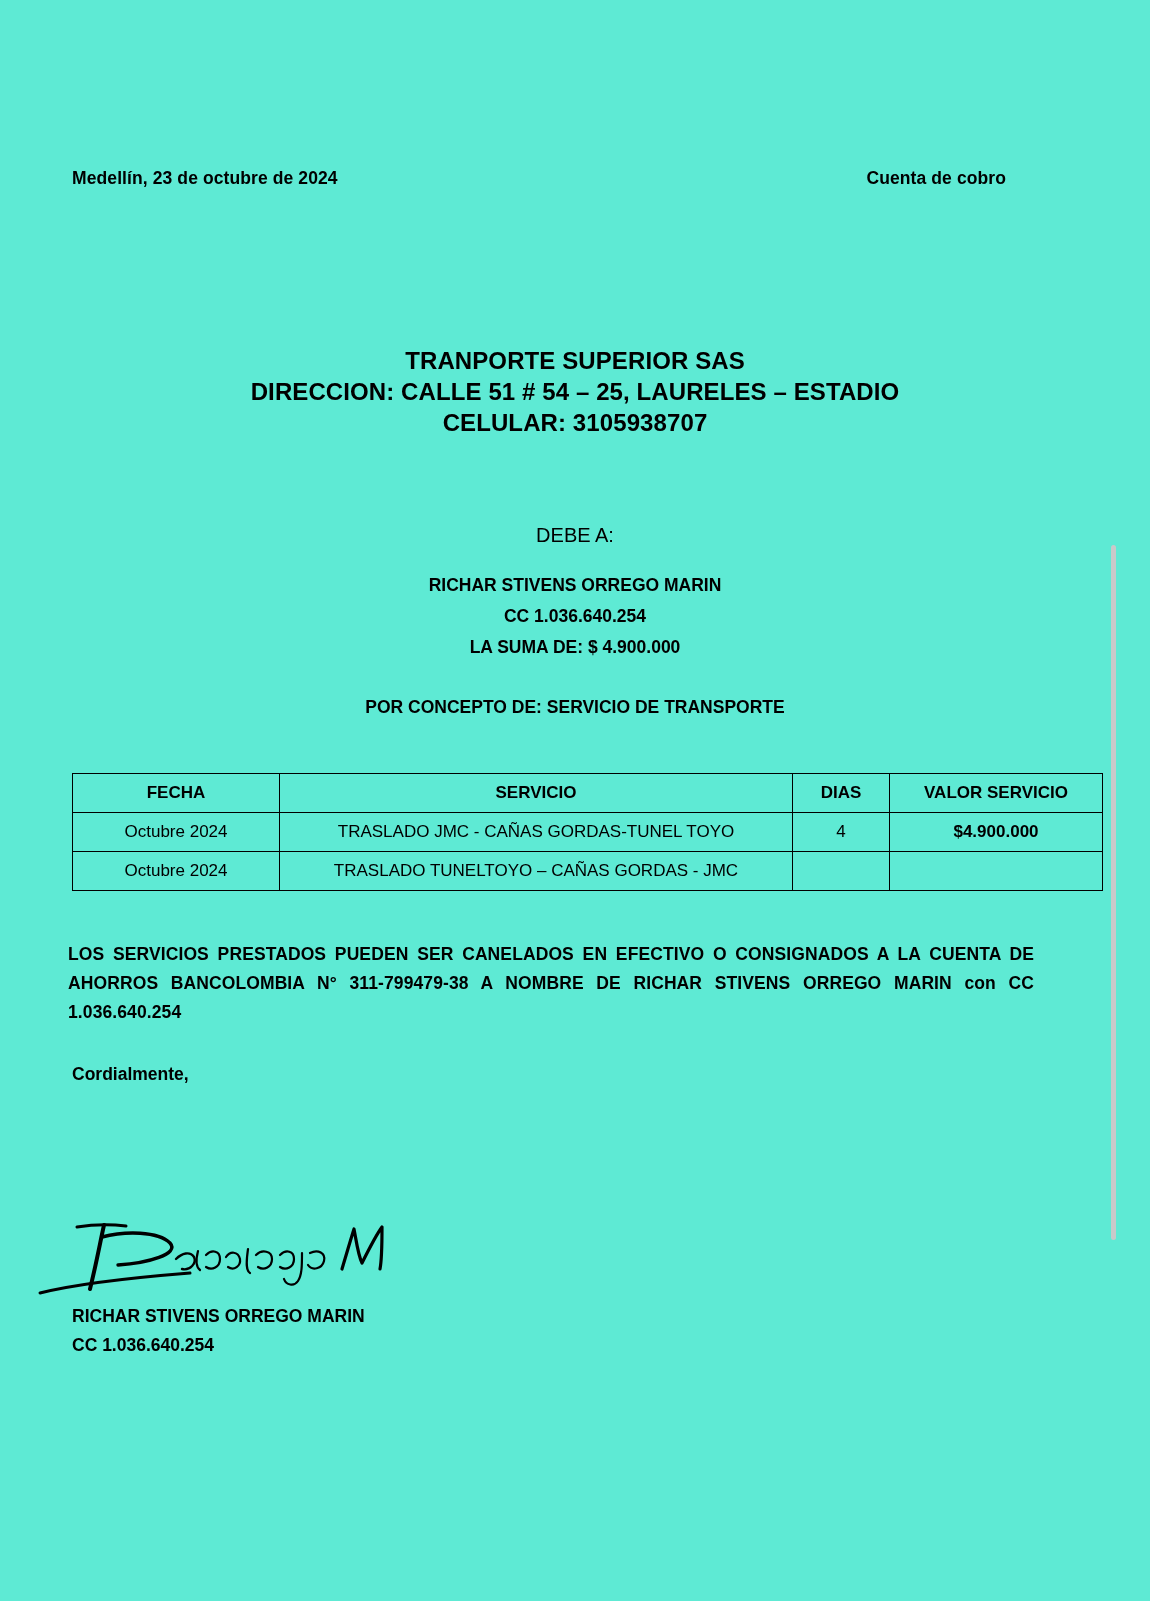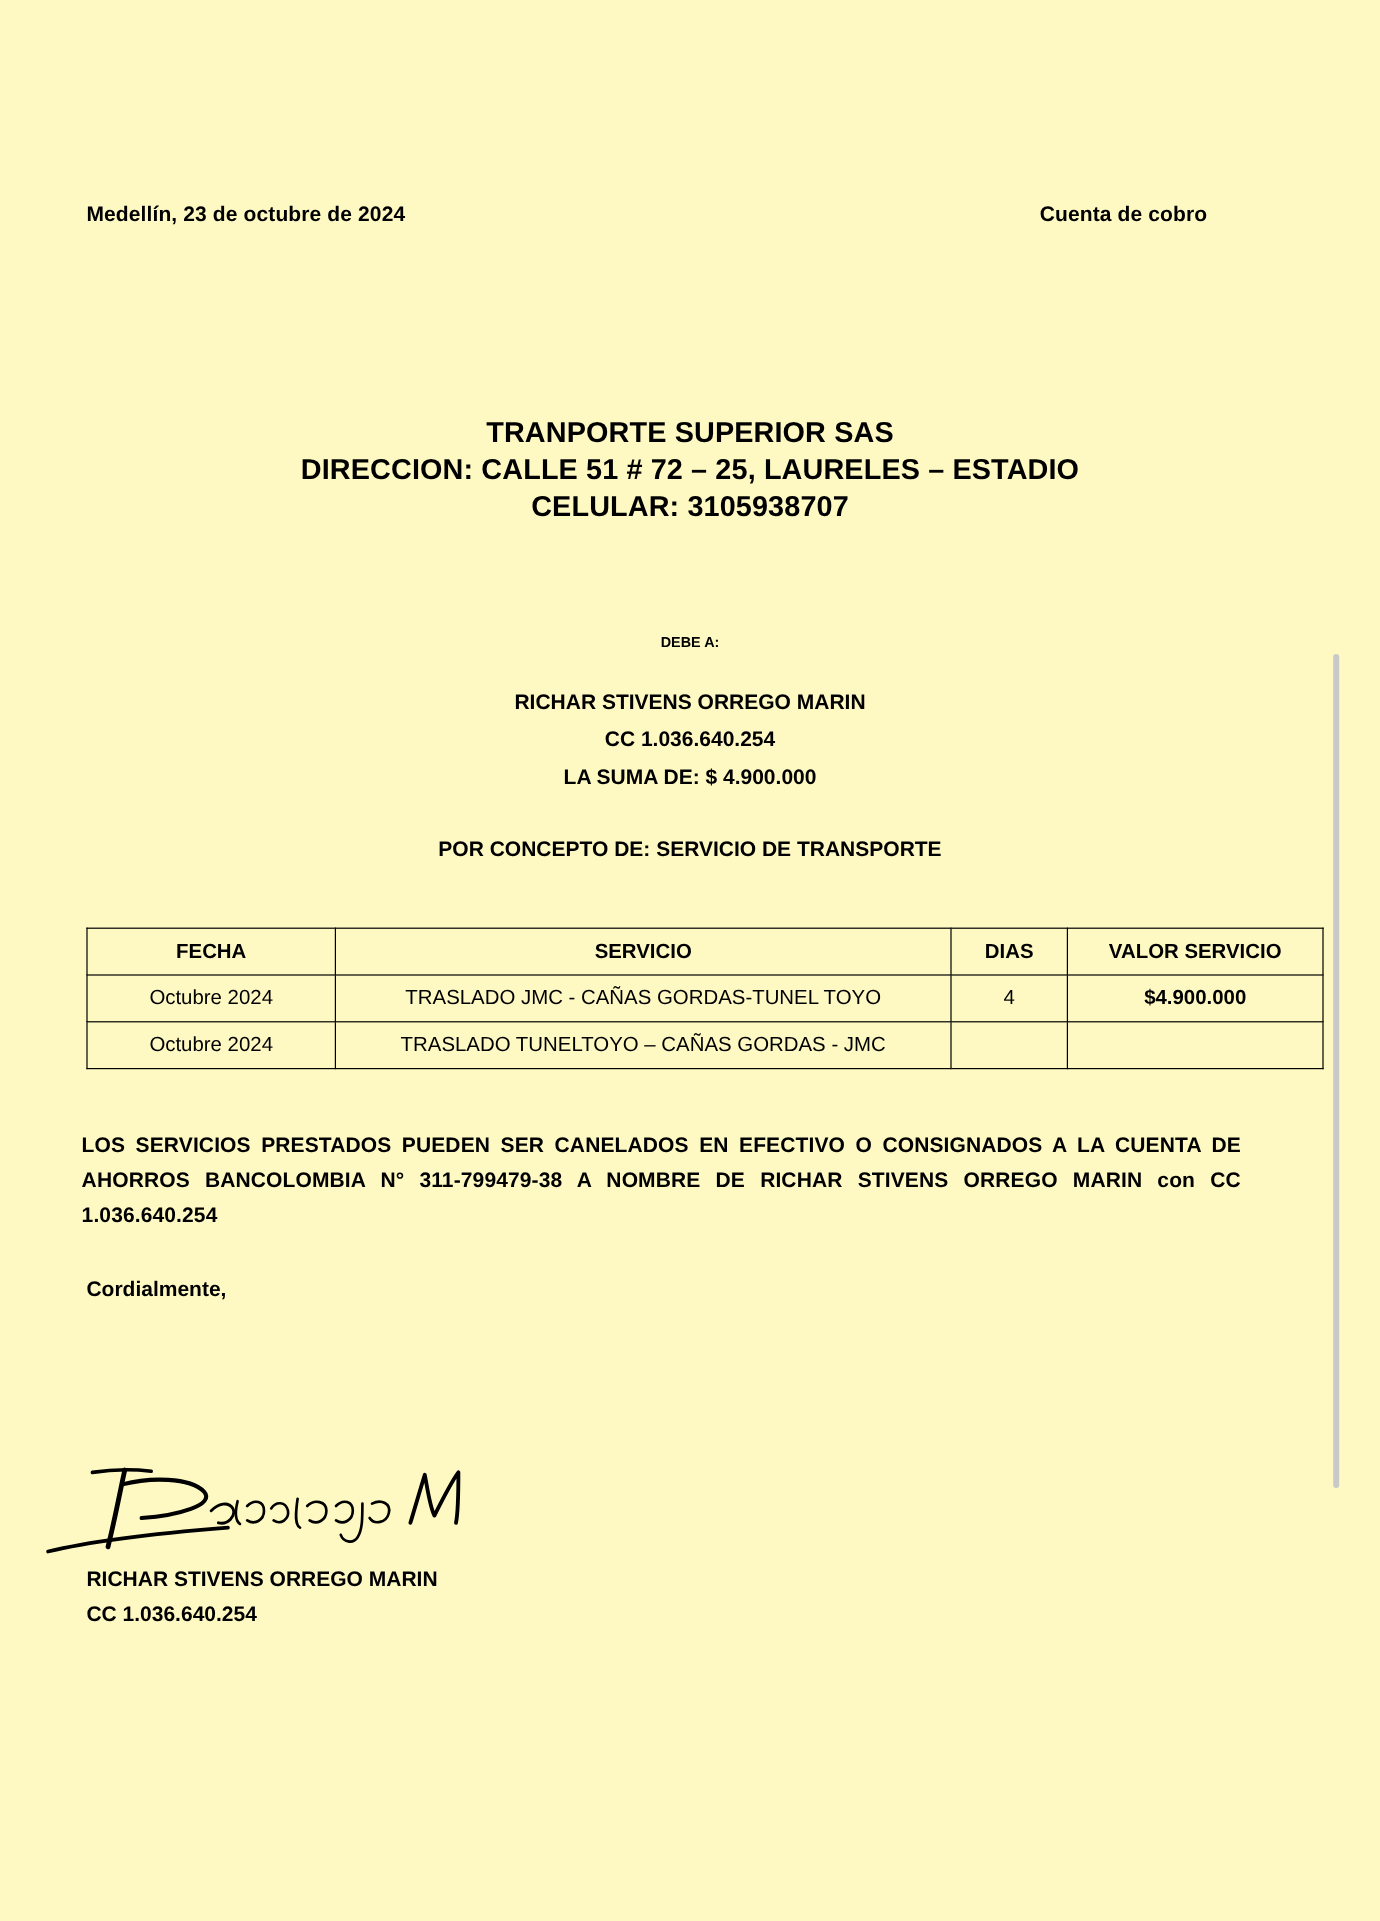--- a/index.html
+++ b/index.html
@@ -14,21 +14,21 @@
     font-family: "Liberation Sans", sans-serif;
     color: #000000;
     overflow: hidden;
   }
 
   .page {
     position: absolute;
     left: 0; top: 0;
     width: 1150px;
     height: 1601px;
-    background: #fef9c3;
+    background: #5eead4;
   }
 
   
   .scroll-indicator {
     position: absolute;
     right: 34px;
     top: 545px;
     width: 5px;
     height: 695px;
     background: #c9c9c9;
@@ -65,22 +65,22 @@
   }
 
   .debe-block {
     position: absolute;
     left: 72px;
     top: 520px;
     width: 1006px;
     text-align: center;
   }
   .debe-block .debe-title {
-    font-size: 12px;
-    font-weight: bold;
+    font-size: 20px;
+    font-weight: normal;
     line-height: 31px;
     text-align: center;
   }
   .debtor-block {
     position: absolute;
     left: 72px;
     top: 570px;
     width: 1006px;
     text-align: center;
   }
@@ -186,21 +186,21 @@
 
   <div class="scroll-indicator"></div>
 
   <div class="header-row">
     <div class="header-left">Medellín, 23 de octubre de 2024</div>
     <div class="header-right">Cuenta de cobro</div>
   </div>
 
   <div class="company-block">
     <div>TRANPORTE SUPERIOR SAS</div>
-    <div>DIRECCION: CALLE 51 # 72 – 25, LAURELES – ESTADIO</div>
+    <div>DIRECCION: CALLE 51 # 54 – 25, LAURELES – ESTADIO</div>
     <div>CELULAR: 3105938707</div>
   </div>
 
   <div class="debe-block">
     <div class="debe-title">DEBE A:</div>
   </div>
 
   <div class="debtor-block">
     <div>RICHAR STIVENS ORREGO MARIN</div>
     <div>CC 1.036.640.254</div>

